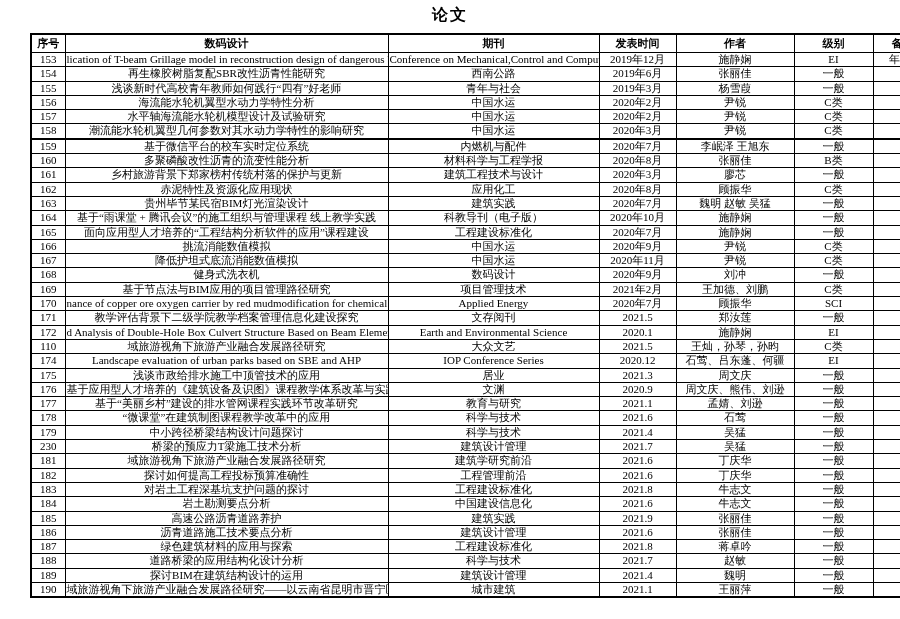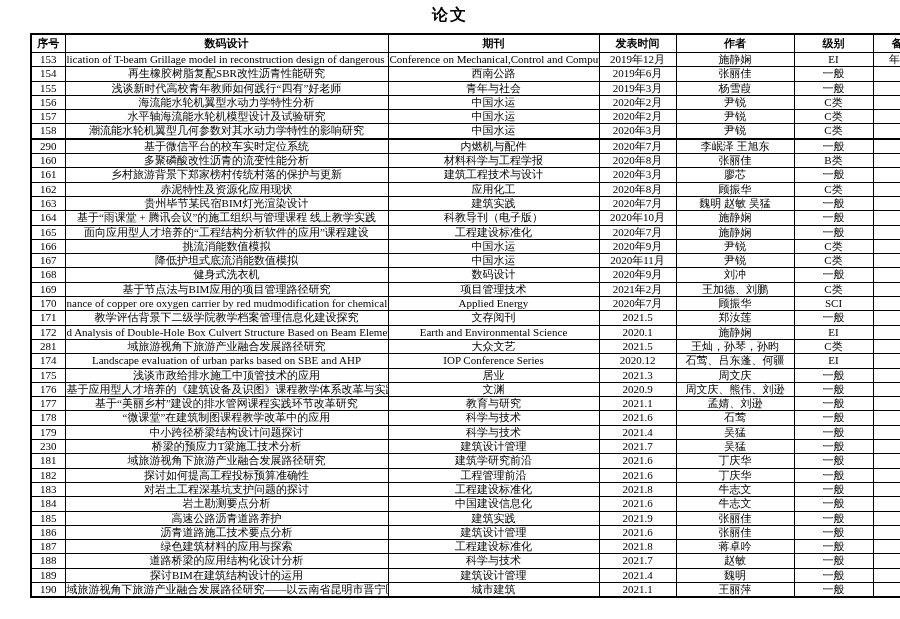--- a/index.html
+++ b/index.html
@@ -103,21 +103,21 @@
       <tr class="section-end">
         <td>158</td>
         <td>潮流能水轮机翼型几何参数对其水动力学特性的影响研究</td>
         <td>中国水运</td>
         <td>2020年3月</td>
         <td>尹锐</td>
         <td>C类</td>
         <td></td>
       </tr>
       <tr>
-        <td>290</td>
+        <td>159</td>
         <td>基于微信平台的校车实时定位系统</td>
         <td>内燃机与配件</td>
         <td>2020年7月</td>
         <td>李岷泽 王旭东</td>
         <td>一般</td>
         <td></td>
       </tr>
       <tr>
         <td>160</td>
         <td>多聚磷酸改性沥青的流变性能分析</td>
@@ -229,21 +229,21 @@
       <tr>
         <td>172</td>
         <td>d Analysis of Double-Hole Box Culvert Structure Based on Beam Element</td>
         <td>Earth and Environmental Science</td>
         <td>2020.1</td>
         <td>施静娴</td>
         <td>EI</td>
         <td></td>
       </tr>
       <tr>
-        <td>281</td>
+        <td>110</td>
         <td>域旅游视角下旅游产业融合发展路径研究</td>
         <td>大众文艺</td>
         <td>2021.5</td>
         <td>王灿，孙琴，孙昀</td>
         <td>C类</td>
         <td></td>
       </tr>
       <tr>
         <td>174</td>
         <td>Landscape evaluation of urban parks based on SBE and AHP</td>

